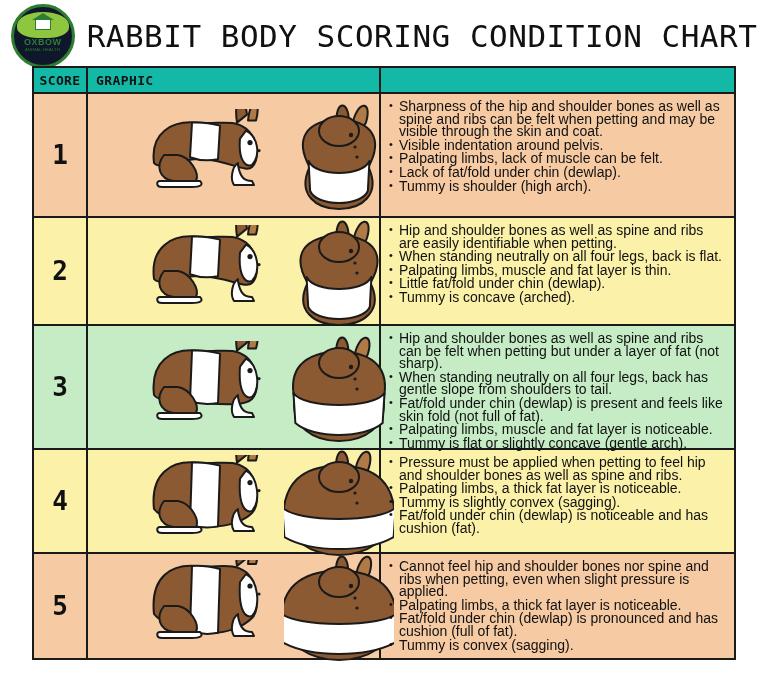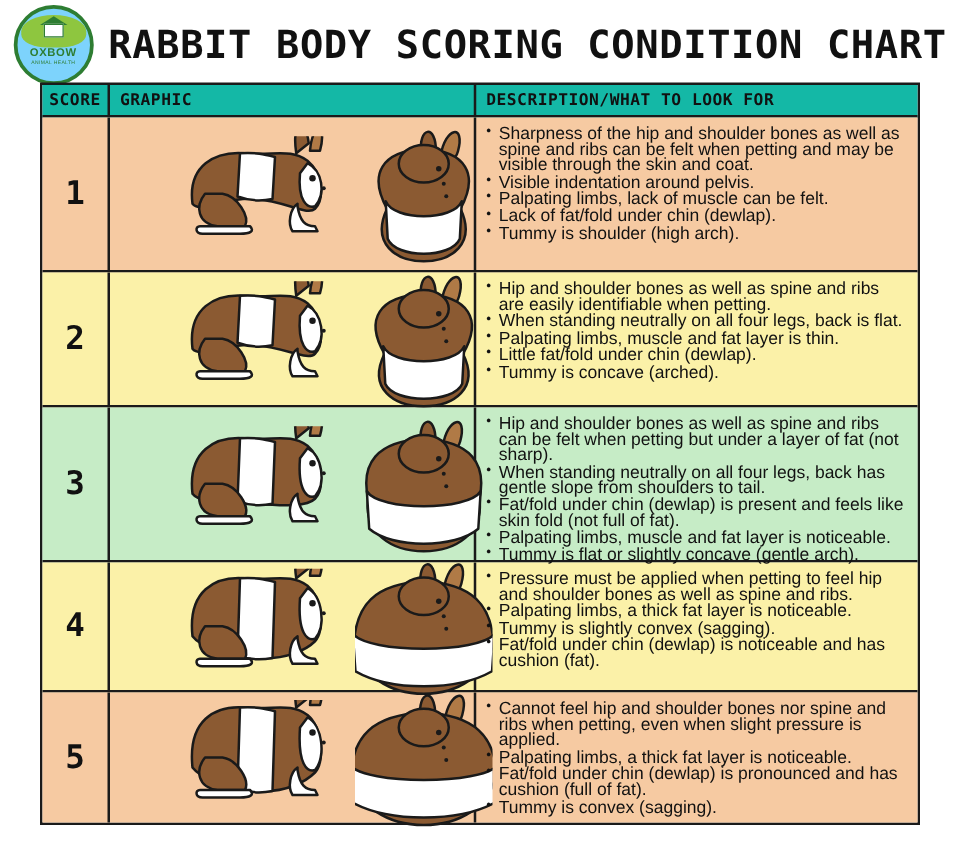--- a/index.html
+++ b/index.html
@@ -26,21 +26,21 @@
     align-items: center;
     justify-content: center;
     height: 66px;
     padding-top: 6px;
     box-sizing: border-box;
   }
   .logo {
     width: 58px;
     height: 58px;
     border-radius: 50%;
-    background: #7dd3fc;
+    background: #0f172a;
     border: 3px solid #2e7d32;
     position: relative;
     margin-right: 12px;
     flex: none;
     overflow: hidden;
   }
   .logo .logo-sky {
     position: absolute;
     left: 3px; right: 3px; top: 5px;
     height: 26px;
@@ -83,21 +83,21 @@
     position: absolute;
     left: 0; right: 0;
     top: 40px;
     text-align: center;
     font-size: 4px;
     letter-spacing: .3px;
     color: #2e7d32;
   }
   .title {
     font-family: "DejaVu Sans Mono", monospace;
-    font-weight: bold;
+    font-weight: normal;
     font-size: 31px;
     letter-spacing: .5px;
     color: #111111;
     white-space: nowrap;
     text-align: right;
   }
 
   
   .chart {
     position: relative;
@@ -216,23 +216,20 @@
 
   <div class="chart">
 
     <div class="row head">
       <div class="col-score">
         <span class="head-label">SCORE</span>
       </div>
       <div class="col-graphic">
         <span class="head-label">GRAPHIC</span>
       </div>
-      <div class="col-desc">
-        <span class="head-label">DESCRIPTION/WHAT TO LOOK FOR</span>
-      </div>
     </div>
 
     <div id="rows-host">
         <div class="row" style="background: rgb(246, 202, 162); height: 124px;">
           <div class="col-score">
             <span class="score-num">1</span>
           </div>
           <div class="col-graphic">
             <div class="graphic-wrap">
               <div class="rabbit-side" style="position: absolute; top: 50%; transform: translateY(-50%);">

